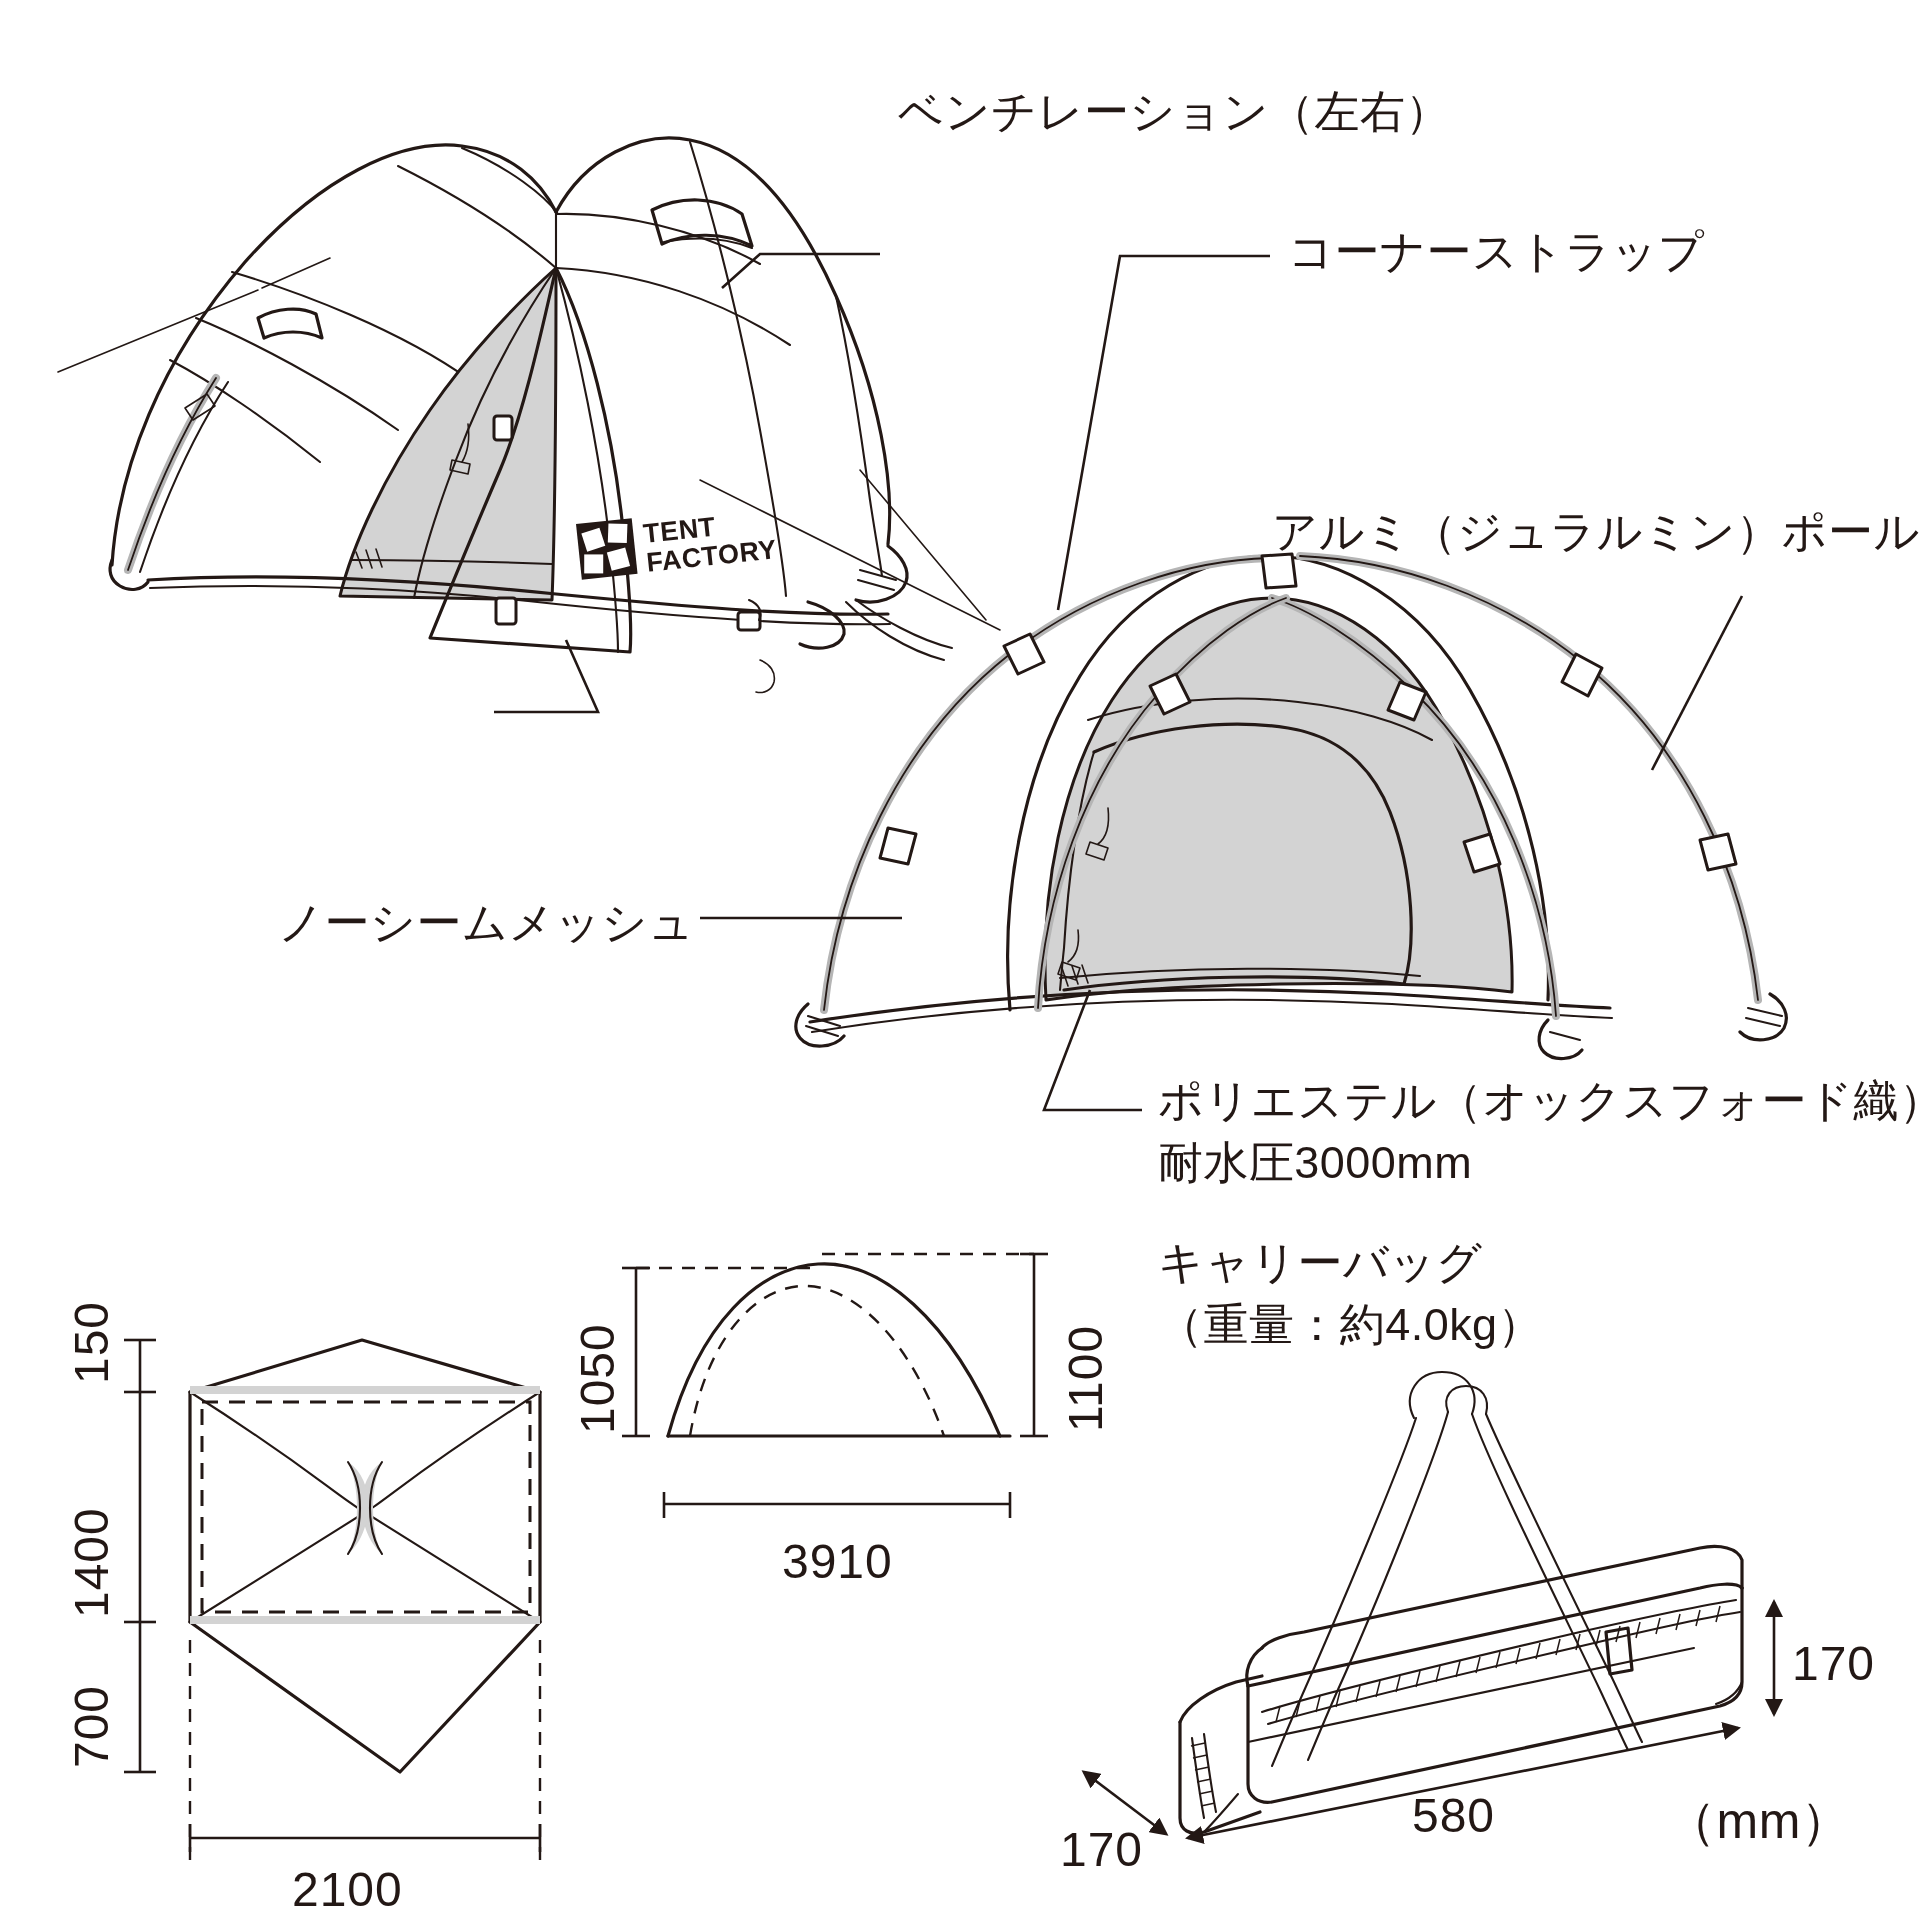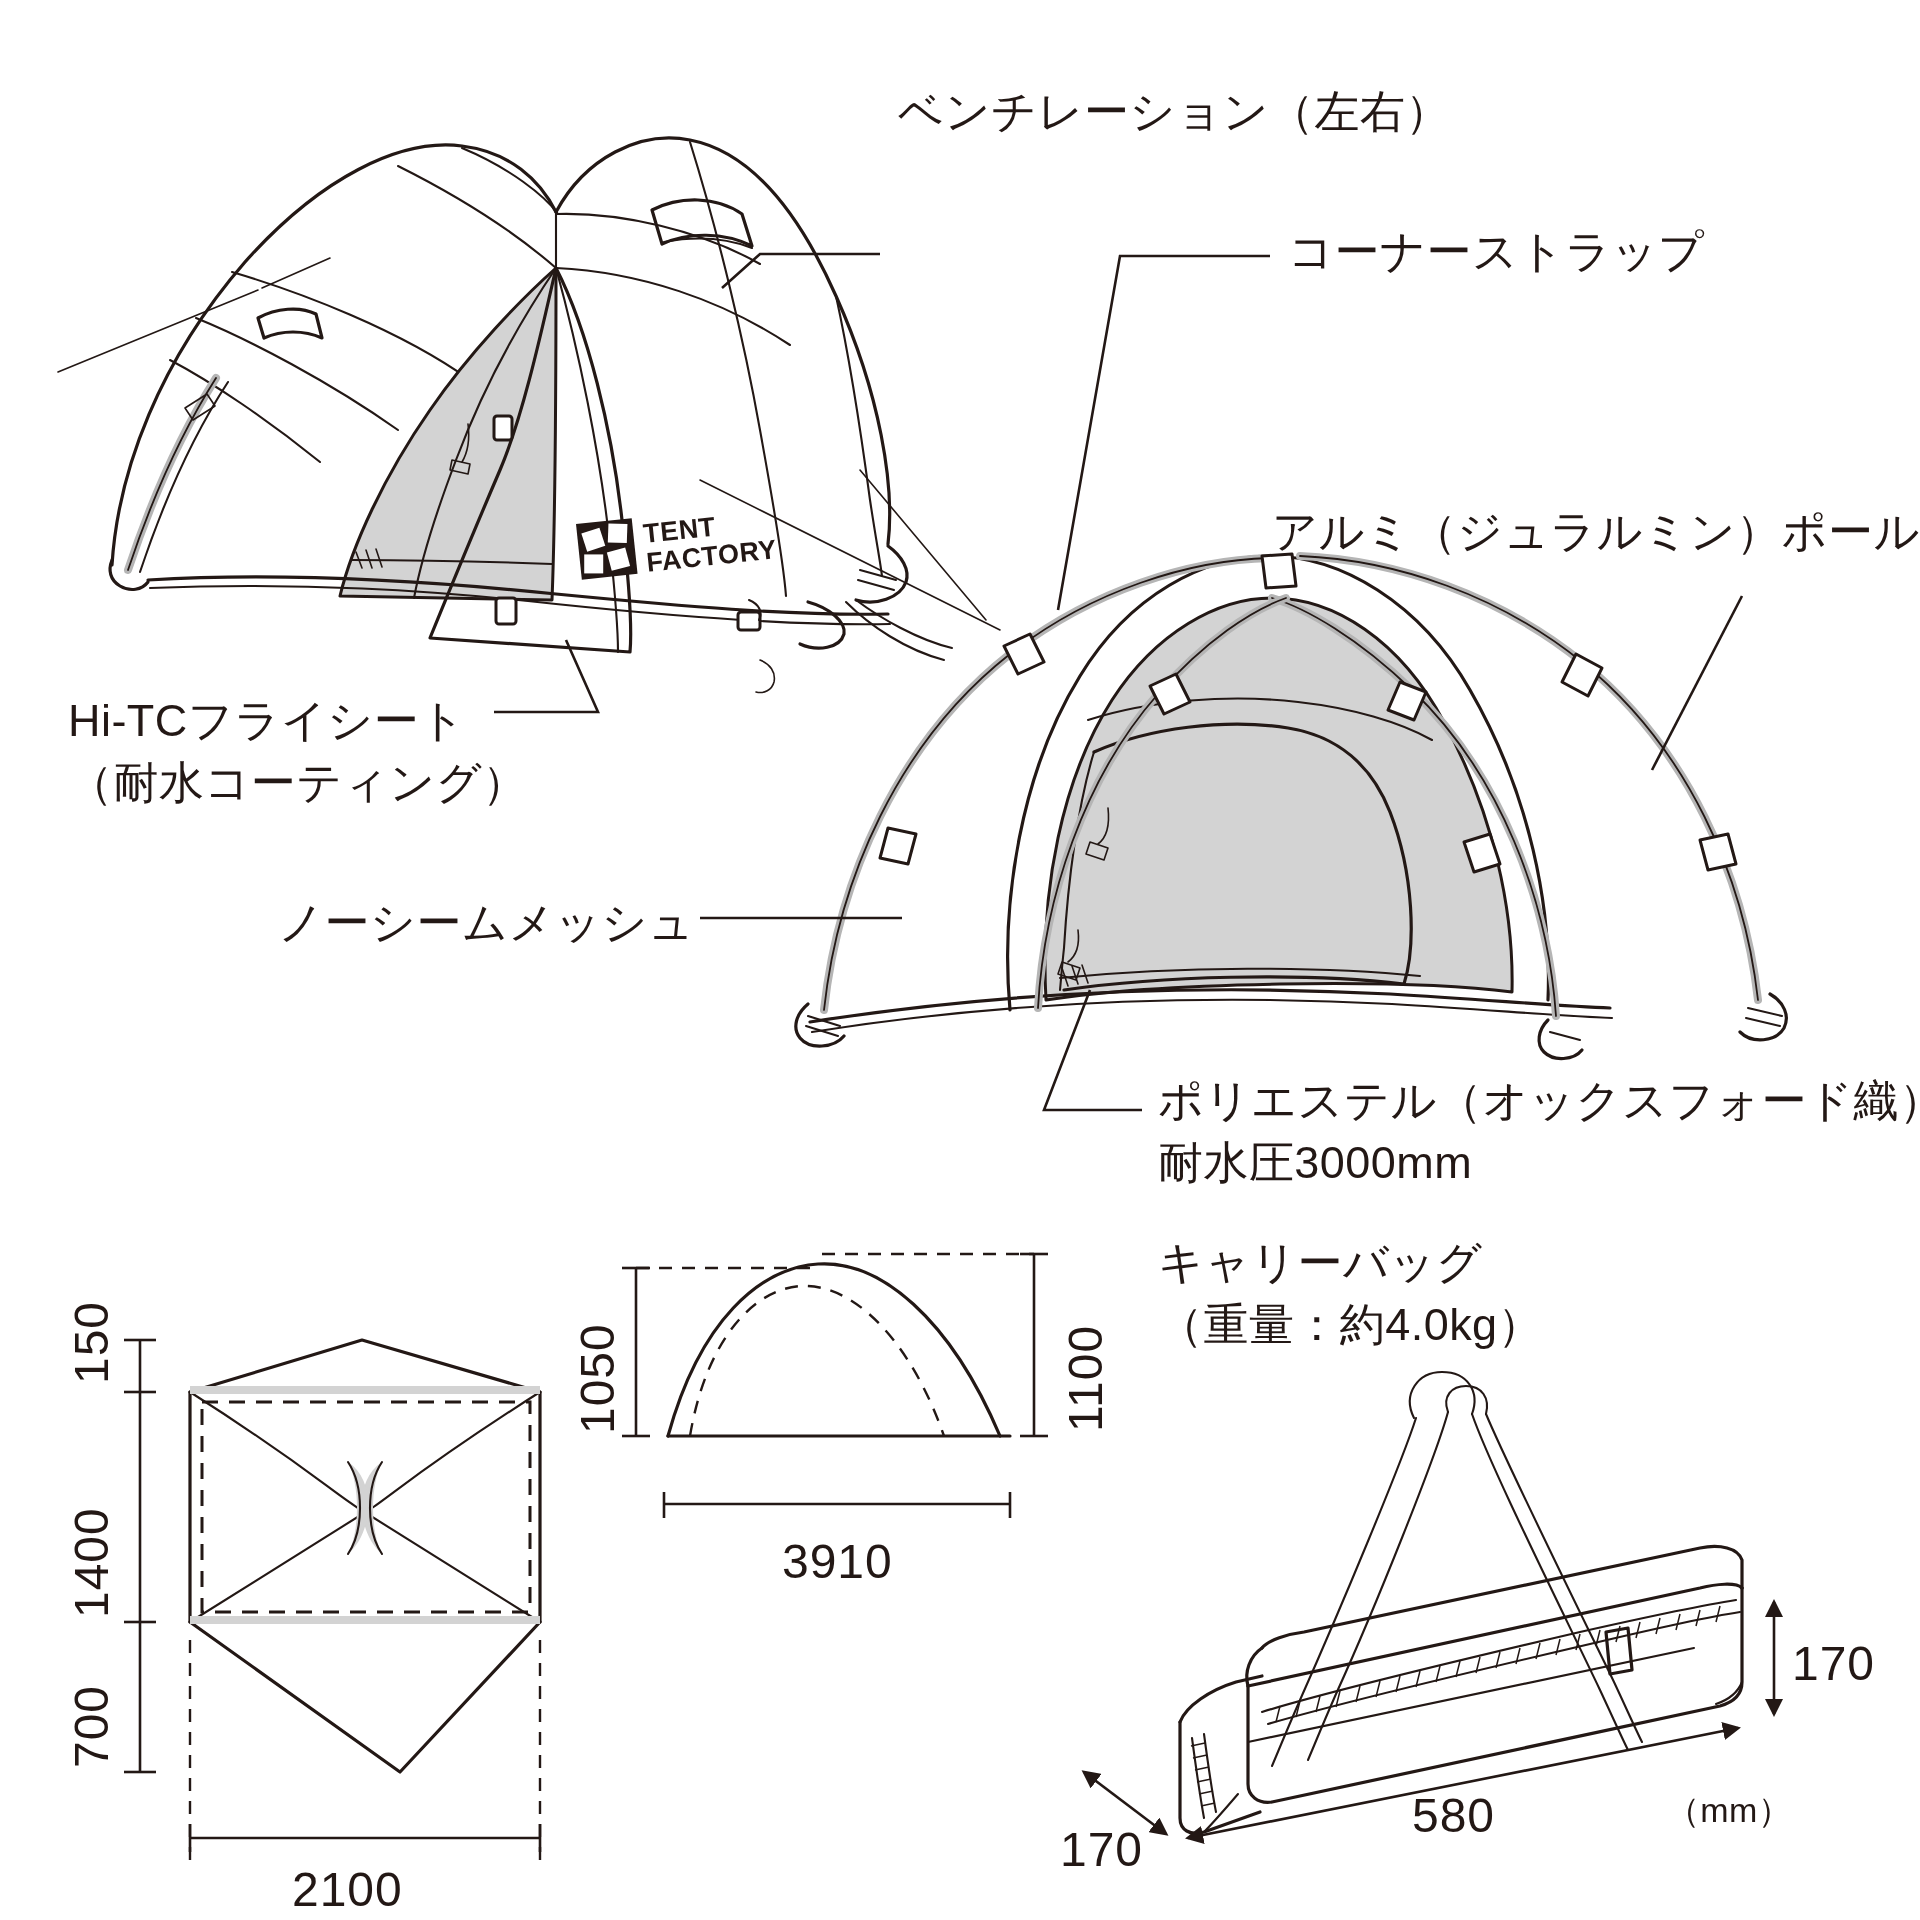--- a/index.html
+++ b/index.html
@@ -31,21 +31,21 @@
     white-space: nowrap;
     line-height: 1.32;
     letter-spacing: 0.01em;
   }
   .lbl.jp { font-size: 45px; }
   .lbl.dim { font-size: 48px; font-weight: 400; letter-spacing: 0.02em; }
   .lbl.dim-v {
     transform-origin: left top;
     transform: rotate(-90deg);
   }
-  .lbl.unit { font-size: 34px; }
+  .lbl.unit { font-size: 50px; }
   .two-line { line-height: 1.38; }
 </style>
 </head>
 <body>
 
 <div id="page">
 
   <svg id="artboard" viewBox="0 0 1920 1920" xmlns="http://www.w3.org/2000/svg">
 
     <defs>
@@ -342,24 +342,20 @@
     </g>
 
   </svg>
 
   <div class="lbl jp" style="left:898px; top:82px;">ベンチレーション（左右）</div>
 
   <div class="lbl jp" style="left:1288px; top:222px;">コーナーストラップ</div>
 
   <div class="lbl jp" style="left:1272px; top:482px;margin-top:20px;">アルミ（ジュラルミン）ポール</div>
 
-  <div class="lbl jp two-line" style="left:68px; top:690px;">
-    <span>Hi-TCフライシート</span><br>
-    <span>（耐水コーティング）</span>
-  </div>
 
   <div class="lbl jp" style="left:278px; top:893px;">ノーシームメッシュ</div>
 
   <div class="lbl jp two-line" style="left:1158px; top:1070px;">
     <span>ポリエステル（オックスフォード織）</span><br>
     <span>耐水圧3000mm</span>
   </div>
 
   <div class="lbl jp two-line" style="left:1158px; top:1232px;">
     <span>キャリーバッグ</span><br>

